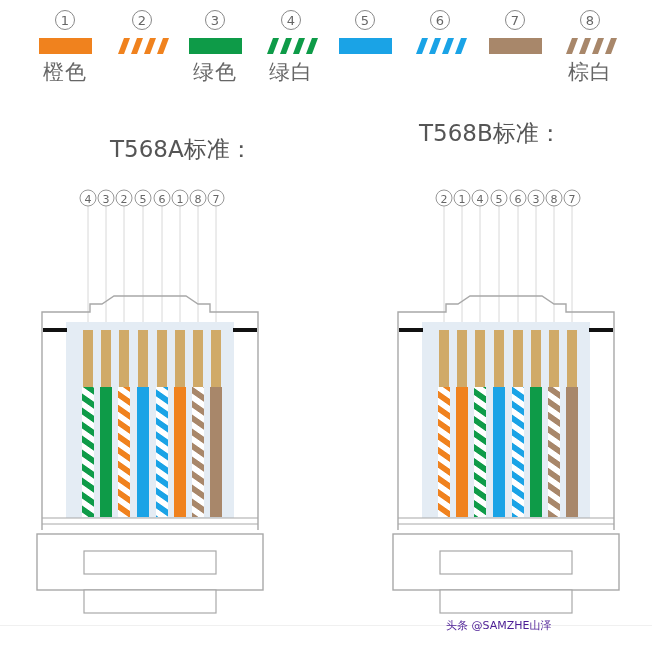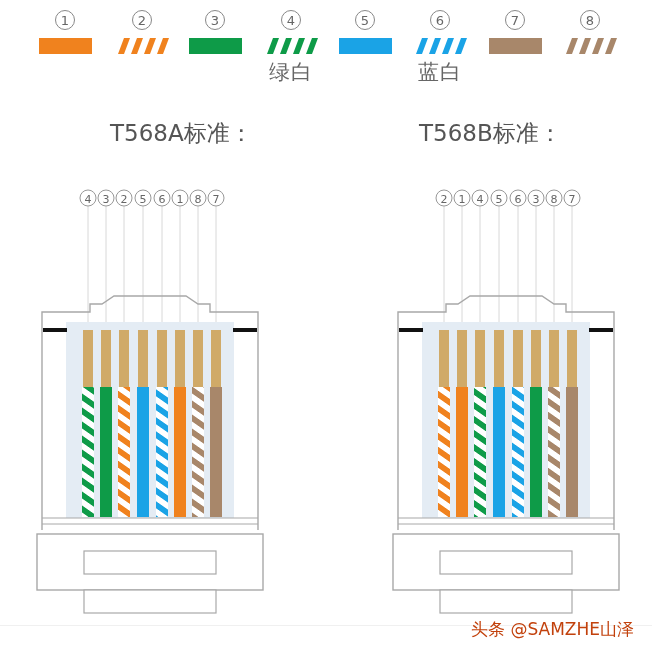--- a/index.html
+++ b/index.html
@@ -6,47 +6,49 @@
   body { width: 652px; height: 651px; position: relative; overflow: hidden;
          font-family: "DejaVu Sans", "Liberation Sans", sans-serif; color: #666; }
   .legend { position: absolute; top: 10px; left: 0; width: 652px; height: 92px; }
   .legend-item { position: absolute; top: 0; width: 70px; text-align: center; }
   .legend-num { display: block; margin: 0 auto; width: 20px; height: 20px; border: 1.4px solid #888;
                 border-radius: 50%; font-size: 13px; line-height: 20px; color: #666; box-sizing: border-box; }
   .legend-swatch { display: block; margin: 8px auto 0; width: 53px; height: 16px; }
   .legend-label { display: block; margin-top: 4px; font-size: 21px; color: #666; letter-spacing: 1px; }
   .std-title { position: absolute; top: 118px; font-size: 23px; color: #555; }
   svg.conn { position: absolute; top: 0; left: 0; }
-  .watermark { position: absolute; left: 471px; top: 618px; font-size: 17px; color: #c2410c; }
+  .watermark { position: absolute; left: 446px; top: 618px; font-size: 11px; color: #4c1d95; }
   .hr { position: absolute; left: 0; top: 625px; width: 652px; height: 1px; background: #f0f0f0; }
 </style>
 </head>
 <body>
 
 <div class="legend" id="legend">
     <div class="legend-item" style="left: 30px;">
       <span class="legend-num">1</span>
       <svg class="legend-swatch" width="53" height="16">
         <rect x="0" y="0" width="53" height="16" fill="#F0821E"></rect>
       </svg>
+      <span class="legend-label">橙色</span>
     </div>
     <div class="legend-item" style="left: 107px;">
       <span class="legend-num">2</span>
       <svg class="legend-swatch" width="53" height="16">
         <polygon points="2,16 8,0 14,0 8,16" fill="#F0821E"></polygon>
         <polygon points="15,16 21,0 27,0 21,16" fill="#F0821E"></polygon>
         <polygon points="28,16 34,0 40,0 34,16" fill="#F0821E"></polygon>
         <polygon points="41,16 47,0 53,0 47,16" fill="#F0821E"></polygon>
       </svg>
     </div>
     <div class="legend-item" style="left: 180px;">
       <span class="legend-num">3</span>
       <svg class="legend-swatch" width="53" height="16">
         <rect x="0" y="0" width="53" height="16" fill="#0E9B48"></rect>
       </svg>
+      <span class="legend-label">绿色</span>
     </div>
     <div class="legend-item" style="left: 256px;">
       <span class="legend-num">4</span>
       <svg class="legend-swatch" width="53" height="16">
         <polygon points="2,16 8,0 14,0 8,16" fill="#0E9B48"></polygon>
         <polygon points="15,16 21,0 27,0 21,16" fill="#0E9B48"></polygon>
         <polygon points="28,16 34,0 40,0 34,16" fill="#0E9B48"></polygon>
         <polygon points="41,16 47,0 53,0 47,16" fill="#0E9B48"></polygon>
       </svg>
       <span class="legend-label">绿白</span>
@@ -58,40 +60,40 @@
       </svg>
     </div>
     <div class="legend-item" style="left: 405px;">
       <span class="legend-num">6</span>
       <svg class="legend-swatch" width="53" height="16">
         <polygon points="2,16 8,0 14,0 8,16" fill="#1AA3E6"></polygon>
         <polygon points="15,16 21,0 27,0 21,16" fill="#1AA3E6"></polygon>
         <polygon points="28,16 34,0 40,0 34,16" fill="#1AA3E6"></polygon>
         <polygon points="41,16 47,0 53,0 47,16" fill="#1AA3E6"></polygon>
       </svg>
-      <span class="legend-label">蓝白</span>
     </div>
     <div class="legend-item" style="left: 480px;">
       <span class="legend-num">7</span>
       <svg class="legend-swatch" width="53" height="16">
         <rect x="0" y="0" width="53" height="16" fill="#A8876A"></rect>
       </svg>
     </div>
     <div class="legend-item" style="left: 555px;">
       <span class="legend-num">8</span>
       <svg class="legend-swatch" width="53" height="16">
         <polygon points="2,16 8,0 14,0 8,16" fill="#A8876A"></polygon>
         <polygon points="15,16 21,0 27,0 21,16" fill="#A8876A"></polygon>
         <polygon points="28,16 34,0 40,0 34,16" fill="#A8876A"></polygon>
         <polygon points="41,16 47,0 53,0 47,16" fill="#A8876A"></polygon>
       </svg>
+      <span class="legend-label">棕白</span>
     </div>
   </div>
 
-<div class="std-title" style="left:110px;">T568A标准：</div>
+<div class="std-title" style="left:110px;margin-top:16px;">T568A标准：</div>
 <div class="std-title" style="left:419px;">T568B标准：</div>
 
 <svg class="conn" id="conn-svg" width="652" height="651" viewBox="0 0 652 651">
     <defs>
       <pattern id="stripe-orange" patternUnits="userSpaceOnUse" width="12" height="14" patternTransform="skewY(35)">
         <rect x="0" y="0" width="12" height="14" fill="#FFFFFF"></rect>
         <rect x="0" y="0" width="12" height="7" fill="#F0821E"></rect>
       </pattern>
       <pattern id="stripe-green" patternUnits="userSpaceOnUse" width="12" height="14" patternTransform="skewY(35)">
         <rect x="0" y="0" width="12" height="14" fill="#FFFFFF"></rect>

